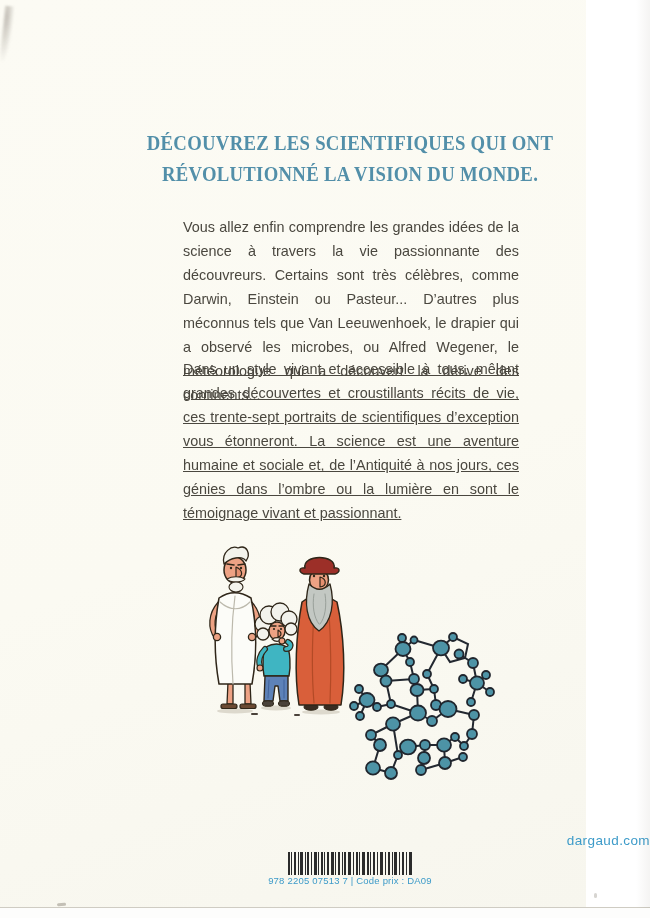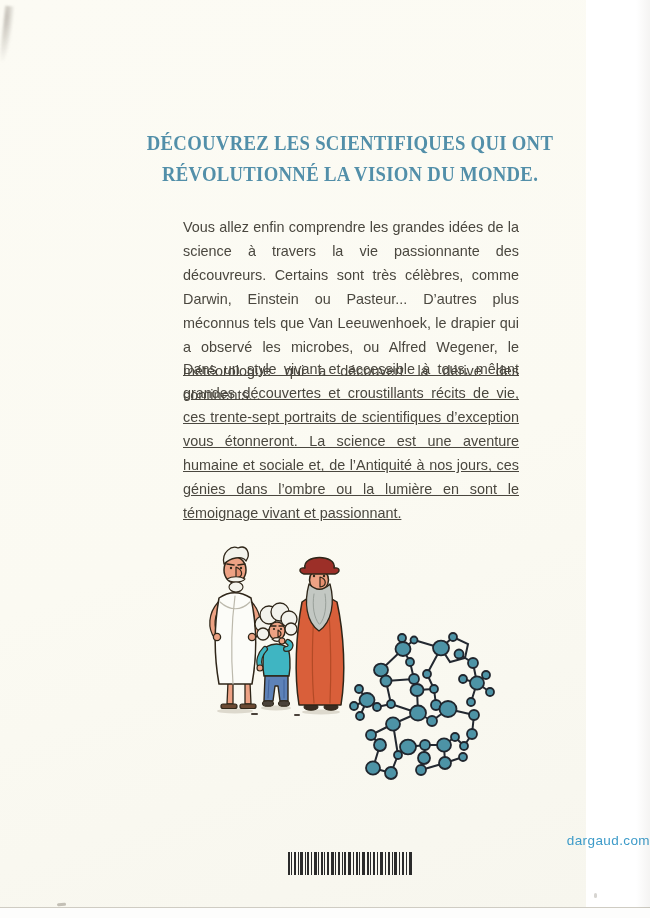--- a/index.html
+++ b/index.html
@@ -287,19 +287,20 @@
         <rect x="100" width="2" height="23"></rect>
       <rect x="104" width="1" height="23"></rect>
         <rect x="106" width="3" height="23"></rect>
         <rect x="111" width="1" height="23"></rect>
       <rect x="114" width="2" height="23"></rect>
         <rect x="118" width="1" height="23"></rect>
         <rect x="121" width="3" height="23"></rect>
     </g>
   </svg>
 
+  <div class="barcode-caption">978 2205 07513 7 | Code prix : DA09</div>
 
   <div class="speck" style="left:57px;top:903px;width:9px;height:2.5px;transform:rotate(-4deg);"></div>
   <div class="speck" style="left:594px;top:893px;width:3px;height:5px;opacity:.35;"></div>
 </div>
 
 <div class="page-edge-bottom"></div>
 <div class="edge-shade-right"></div>
 
 </body></html>

